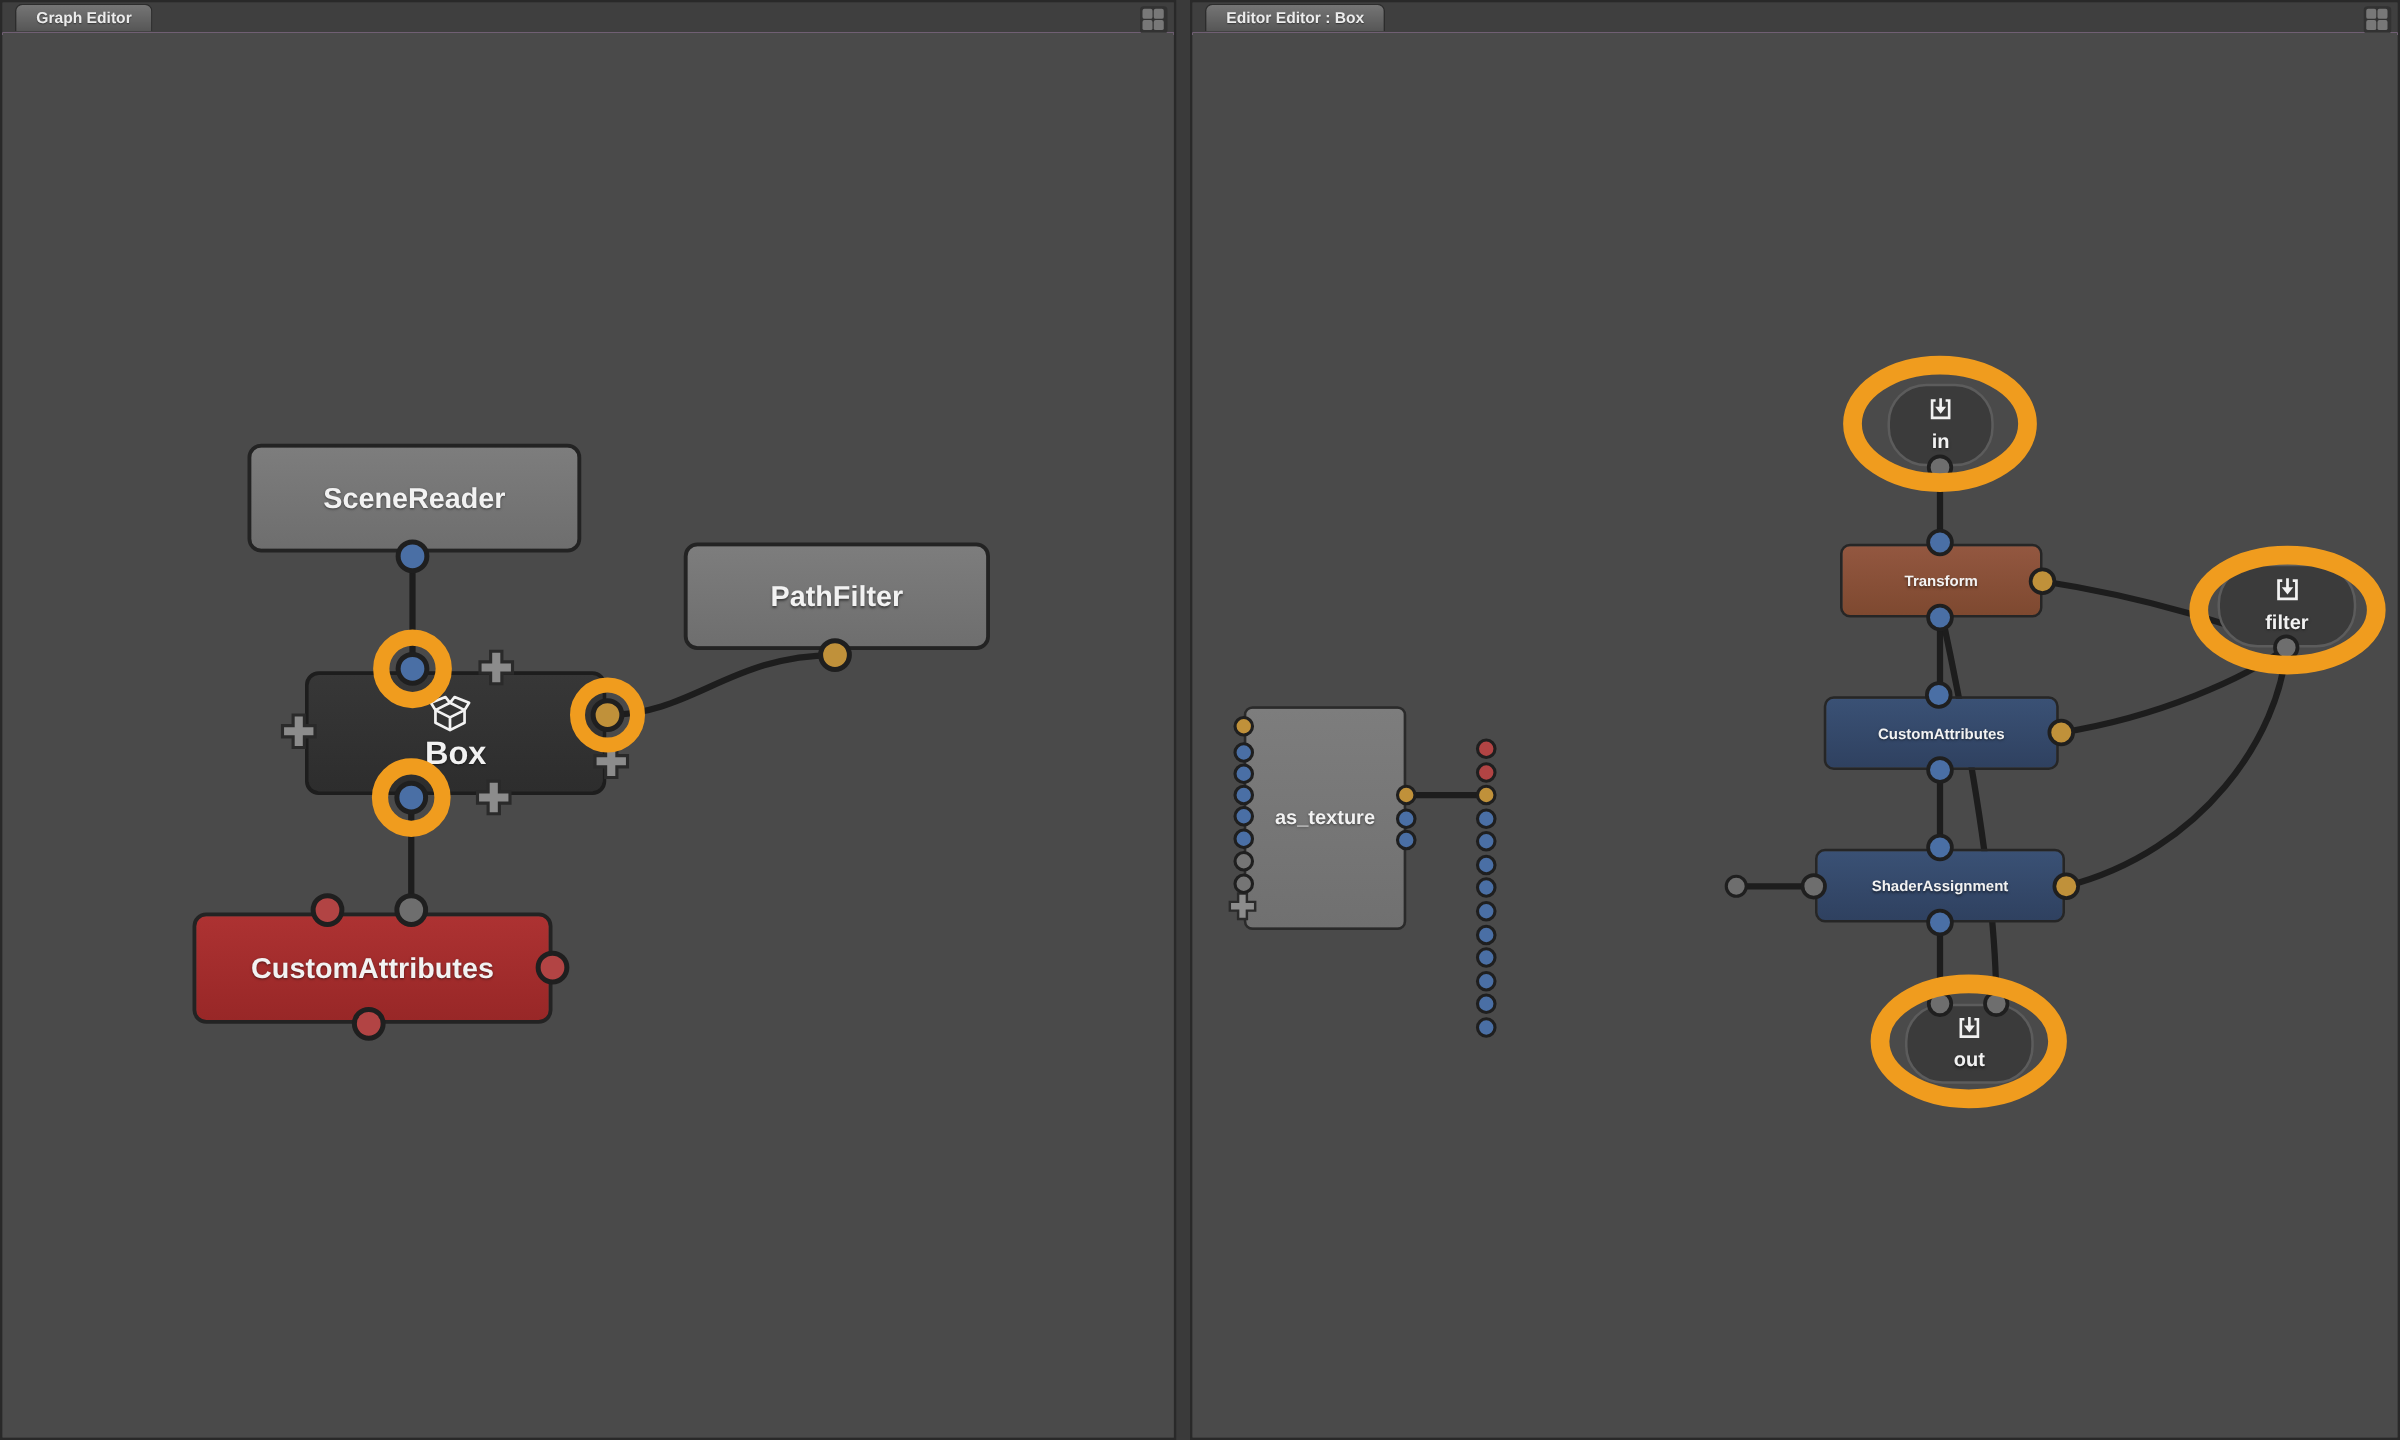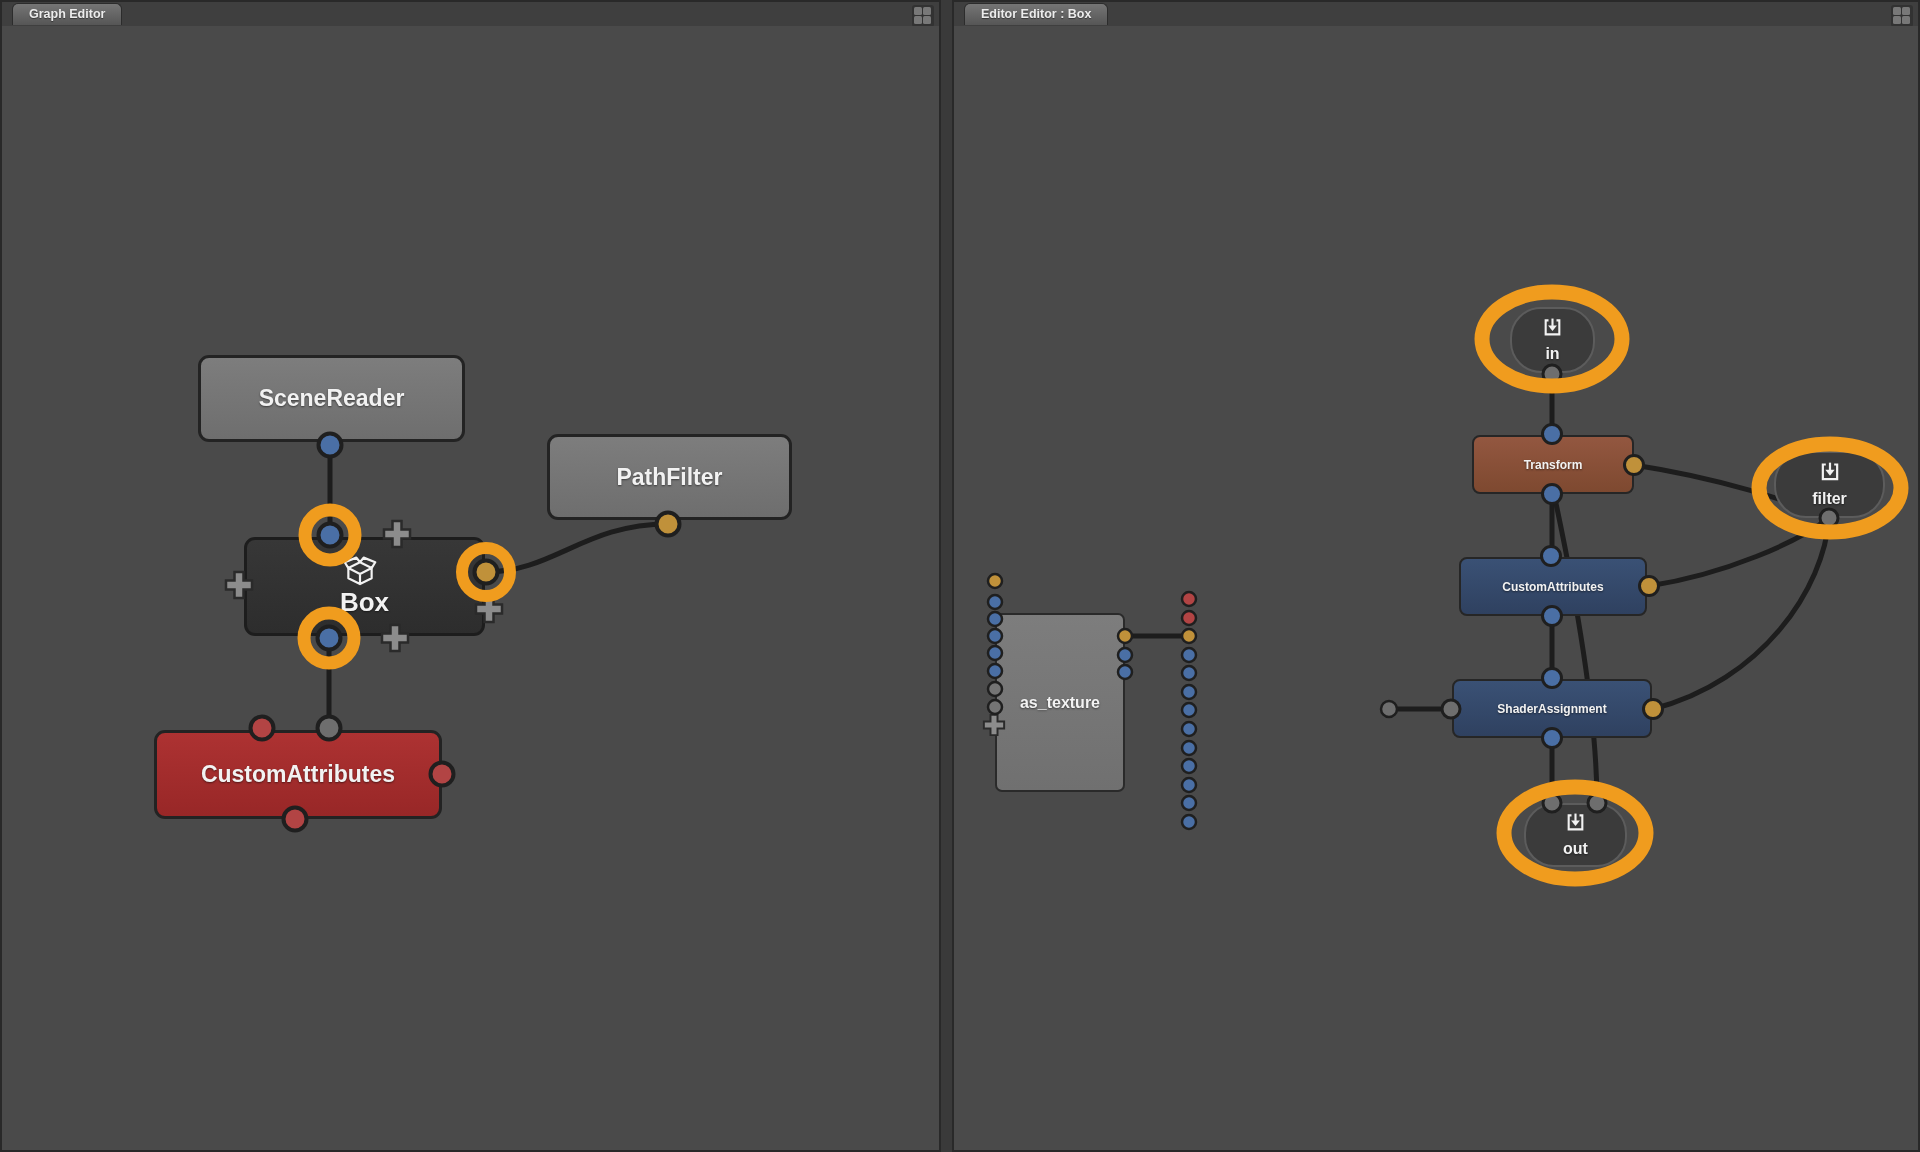--- a/index.html
+++ b/index.html
@@ -35,21 +35,21 @@
   .ring{fill:none;stroke:var(--annotation);}
   .node{position:absolute;box-sizing:border-box;display:flex;align-items:center;justify-content:center;
         color:#f2f2f2;font-weight:bold;text-shadow:0 1px 2px rgba(0,0,0,.5);z-index:2;flex-direction:column;}
   .node.big{border:3px solid #232323;border-radius:11px;font-size:23px;}
   .node.med{border:2.5px solid #262626;border-radius:8px;font-size:12px;}
   .node.gray{background:linear-gradient(#7d7d7d,#6e6e6e);}
   .node.dark{background:linear-gradient(#373737,#2d2d2d);border-color:#1d1d1d;font-size:26px;}
   .node.red{background:linear-gradient(#ad3232,#982727);}
   .node.brown{background:linear-gradient(#935740,#7e4930);}
   .node.blue{background:linear-gradient(#3a5175,#2f4160);}
-  .node.asnode{background:linear-gradient(#7d7d7d,#707070);border:2.5px solid #2a2a2a;border-radius:7px;font-size:16px;margin-top:48px;}
+  .node.asnode{background:linear-gradient(#7d7d7d,#707070);border:2.5px solid #2a2a2a;border-radius:7px;font-size:16px;}
   .node.cap{background:#3b3b3b;border:2px solid #5c5c5c;font-size:16px;gap:7px;}
   .nlabel{white-space:nowrap;}
   .boxicon{display:flex;margin-right:9px;}
   .capicon{display:flex;}
   .edges,.over{pointer-events:none;}
 </style>
 </head>
 <body>
 
 <div class="panel left">

